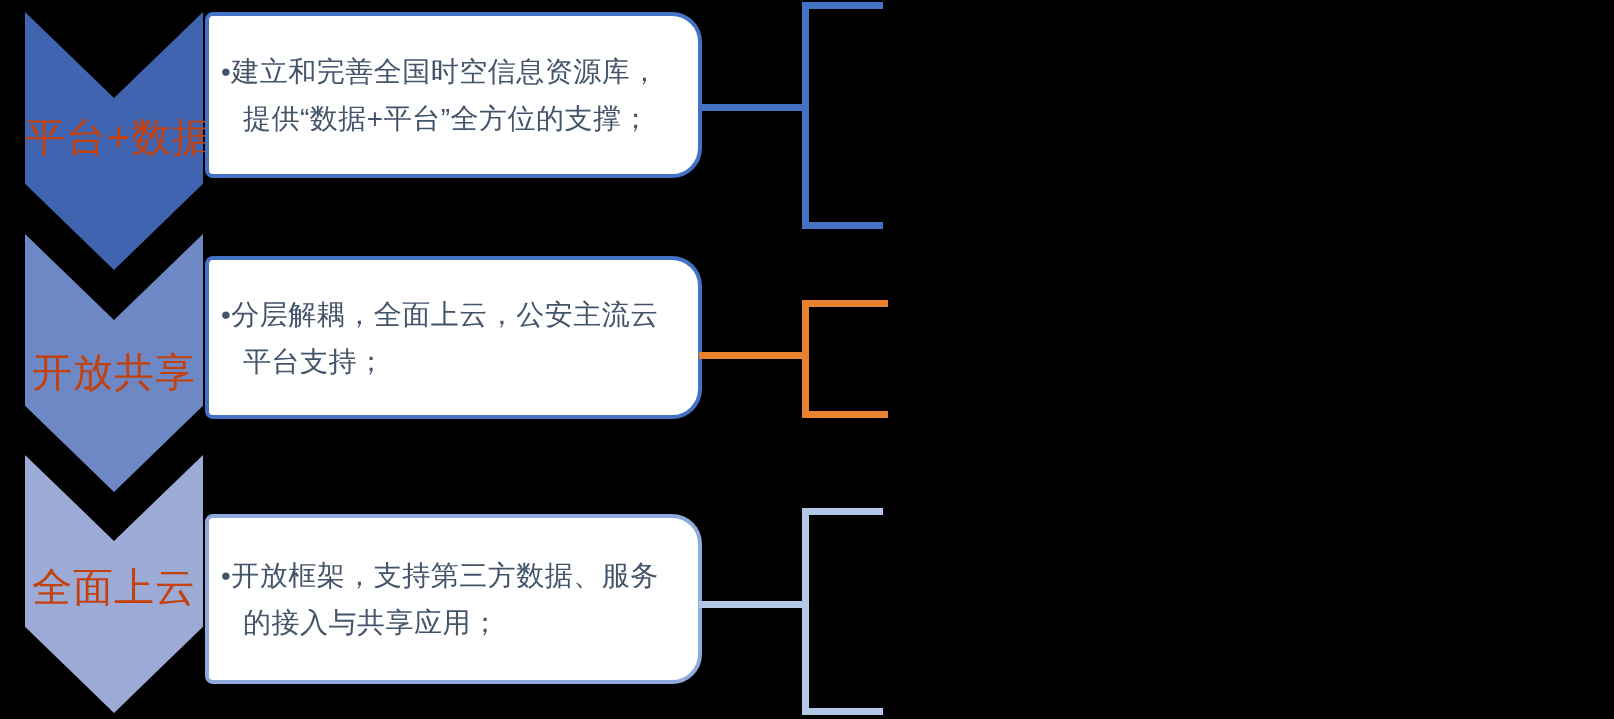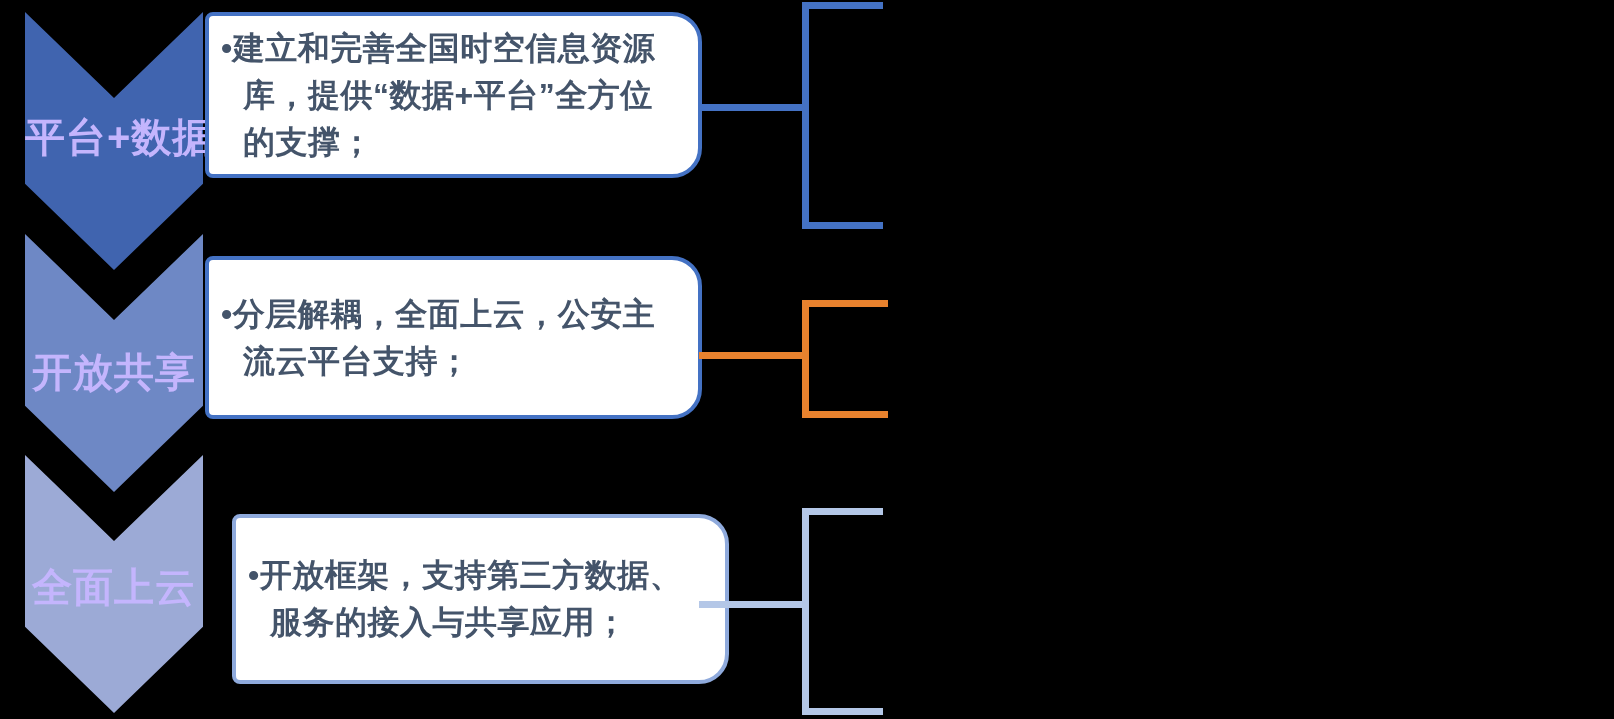--- a/index.html
+++ b/index.html
@@ -20,45 +20,45 @@
     left: 25px;
     width: 178px;
     height: 258px;
     clip-path: polygon(0 0, 50% 33.3%, 100% 0, 100% 66.6%, 50% 100%, 0 66.6%);
   }
   .chevron-label {
     position: absolute;
     left: 25px;
     width: 178px;
     text-align: center;
-    color: #c4b5fd;
+    color: #c2410c;
     font-size: 40px;
-    font-weight: bold;
+    font-weight: normal;
     line-height: 44px;
     white-space: nowrap;
     letter-spacing: 1px;
   }
   .callout-box {
     position: absolute;
     left: 205px;
     width: 497px;
     background: #FFFFFF;
     border: 4px solid #4472C4;
     border-radius: 8px 30px 30px 8px;
     box-sizing: border-box;
     display: flex;
     align-items: center;
     padding: 0 24px 0 12px;
   }
   .callout-text {
     margin: 0;
     padding-left: 22px;
     text-indent: -22px;
-    font-size: 32px;
-    font-weight: bold;
+    font-size: 28px;
+    font-weight: normal;
     color: #44546A;
     line-height: 47px;
     letter-spacing: 0.5px;
   }
   .bracket {
     position: absolute;
     left: 802px;
     border-style: solid;
     border-color: #4472C4;
     border-width: 7px 0 7px 7px;
@@ -93,20 +93,20 @@
   <div class="callout-box" style="top: 256px; height: 163px; border-color: rgb(68, 114, 196);">
     <p class="callout-text"><span>•</span><span>分层解耦，全面上云，公安主流云平台支持；</span></p>
   </div>
 
   <div class="connector-line" style="top: 352px; background-color: rgb(232, 130, 46);"></div>
   <div class="bracket" style="top: 300px; width: 86px; height: 118px; border-color: rgb(232, 130, 46);"></div>
 
   <div class="chevron" style="top: 455px; background-color: rgb(156, 170, 214);"></div>
   <div class="chevron-label" style="top:565px;">全面上云</div>
 
-  <div class="callout-box" style="top: 514px; height: 170px; border-color: rgb(143, 170, 220); margin-left: 27px;">
+  <div class="callout-box" style="top: 514px; height: 170px; border-color: rgb(143, 170, 220);">
     <p class="callout-text"><span>•</span><span>开放框架，支持第三方数据、服务的接入与共享应用；</span></p>
   </div>
 
   <div class="connector-line" style="top: 601px; background-color: rgb(180, 199, 231);"></div>
   <div class="bracket" style="top: 508px; width: 81px; height: 207px; border-color: rgb(180, 199, 231);"></div>
 
 </div>
 
 </body></html>

